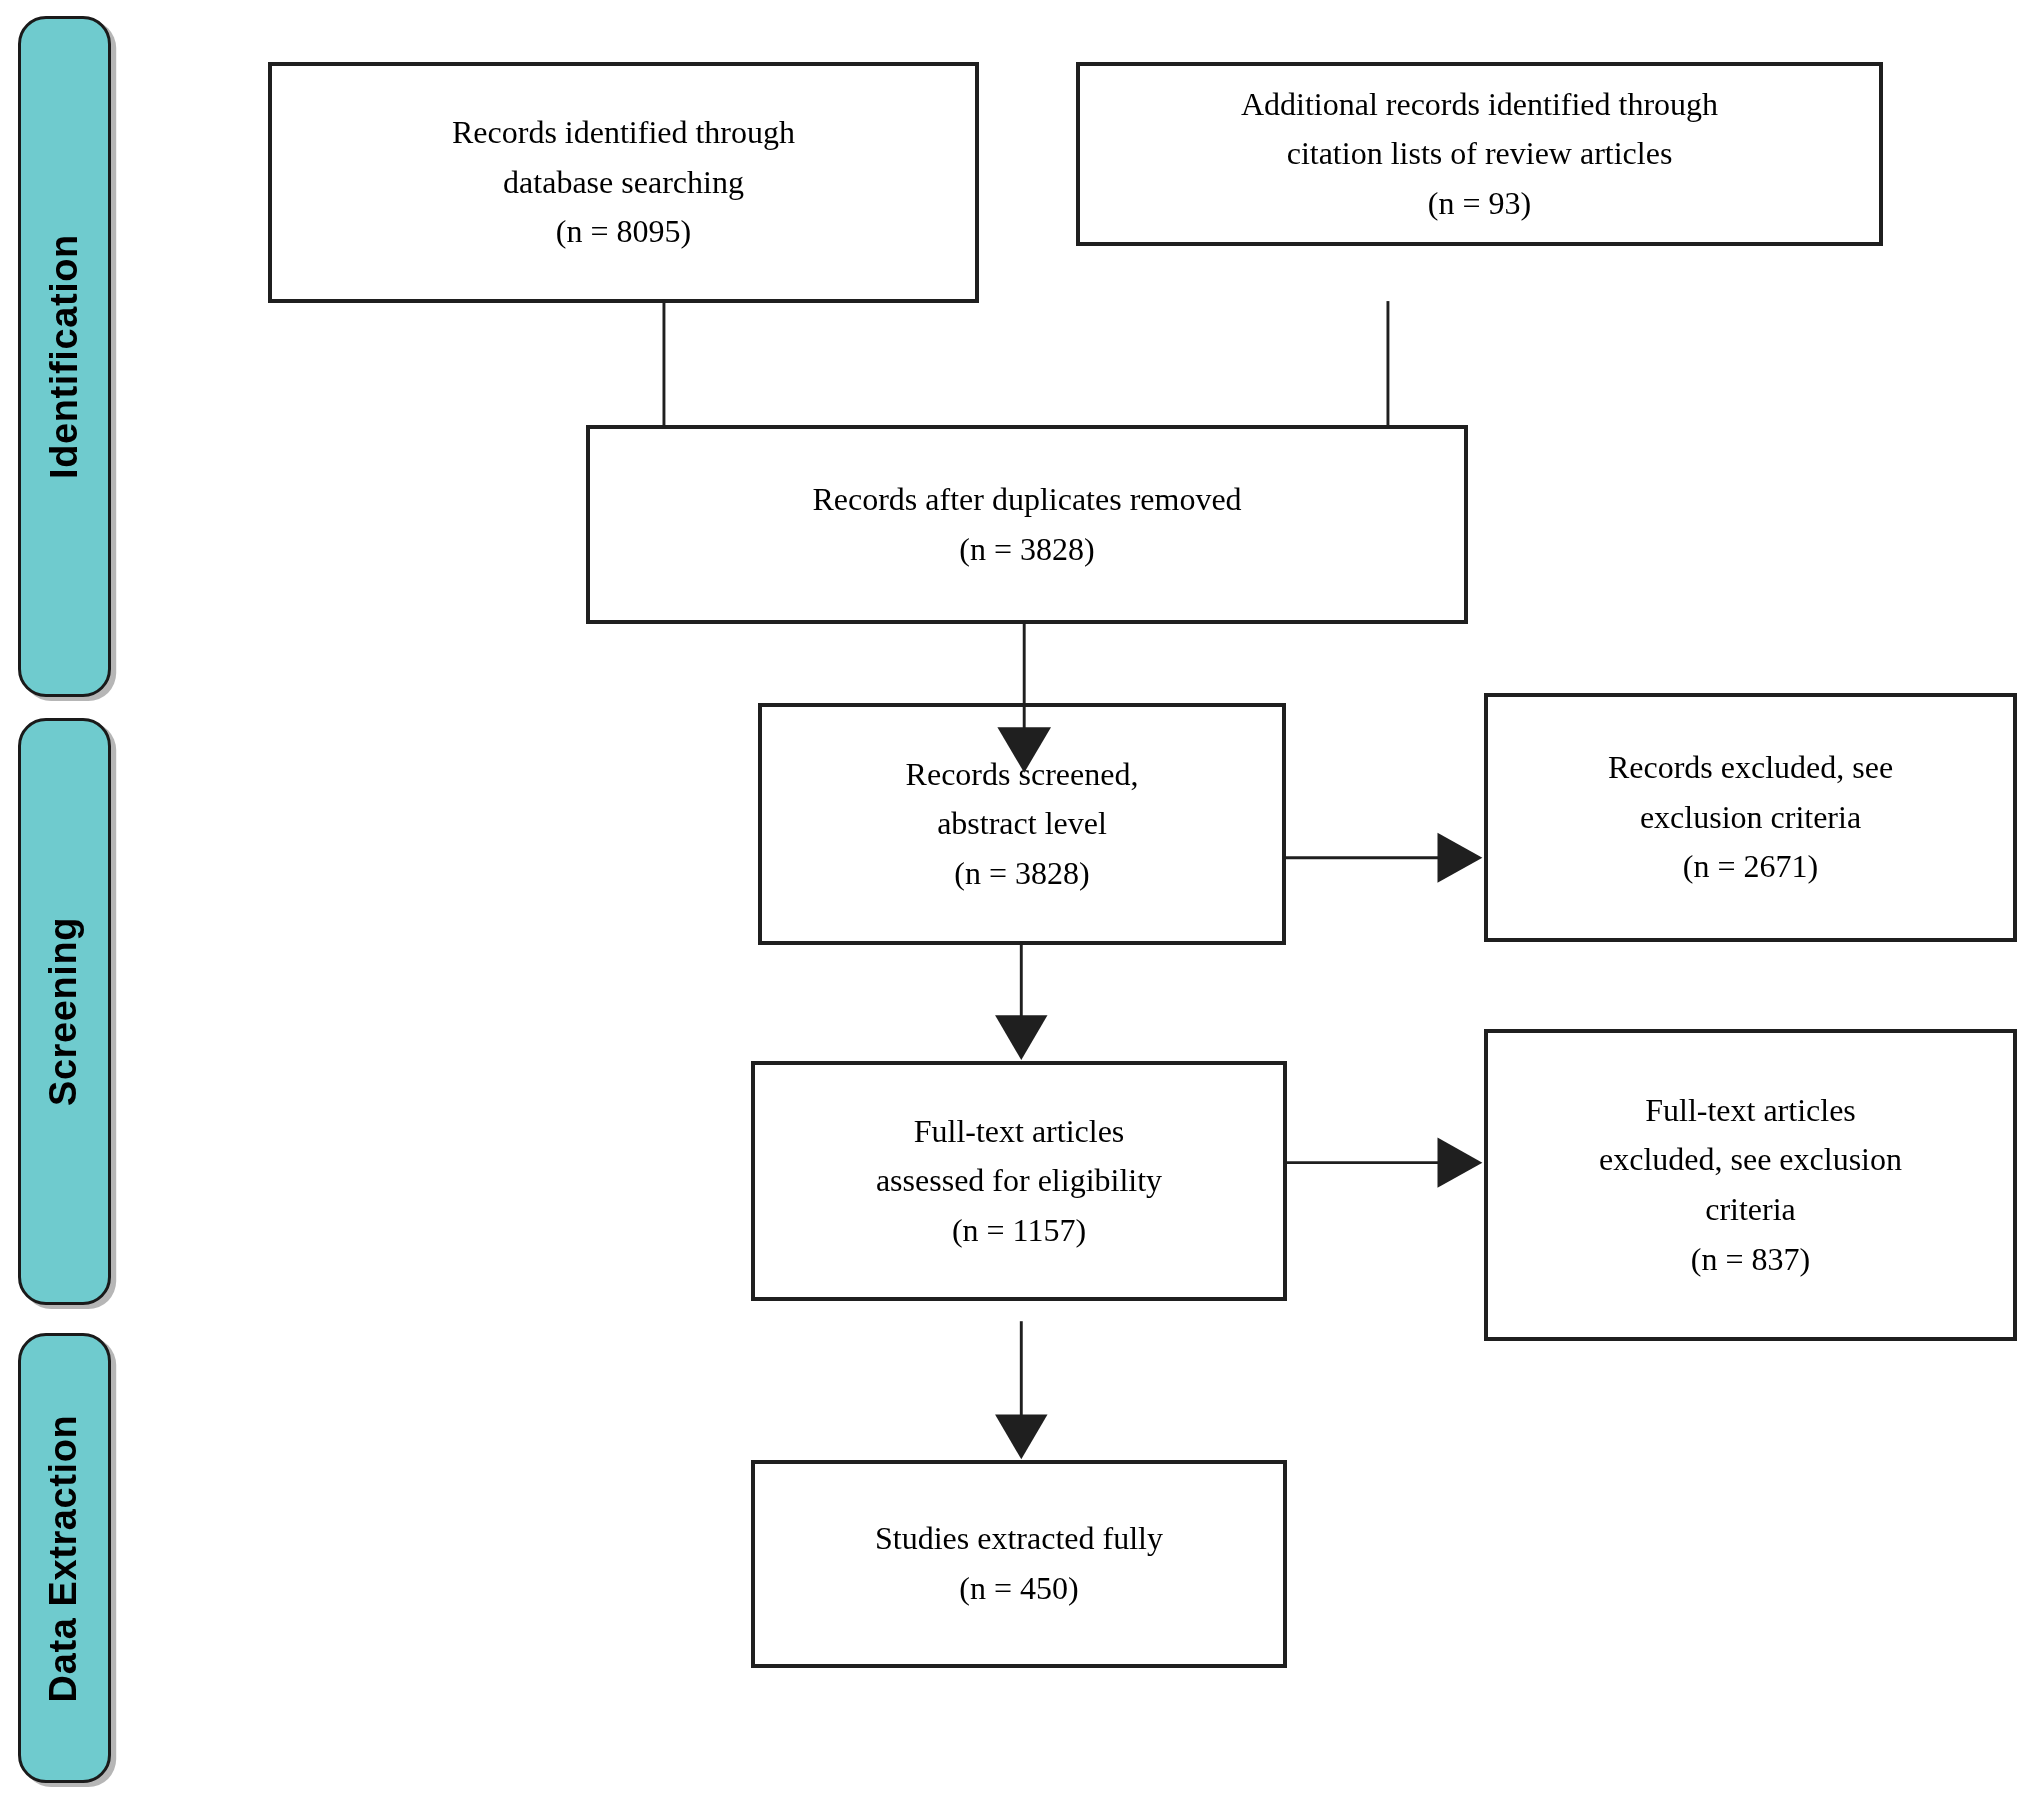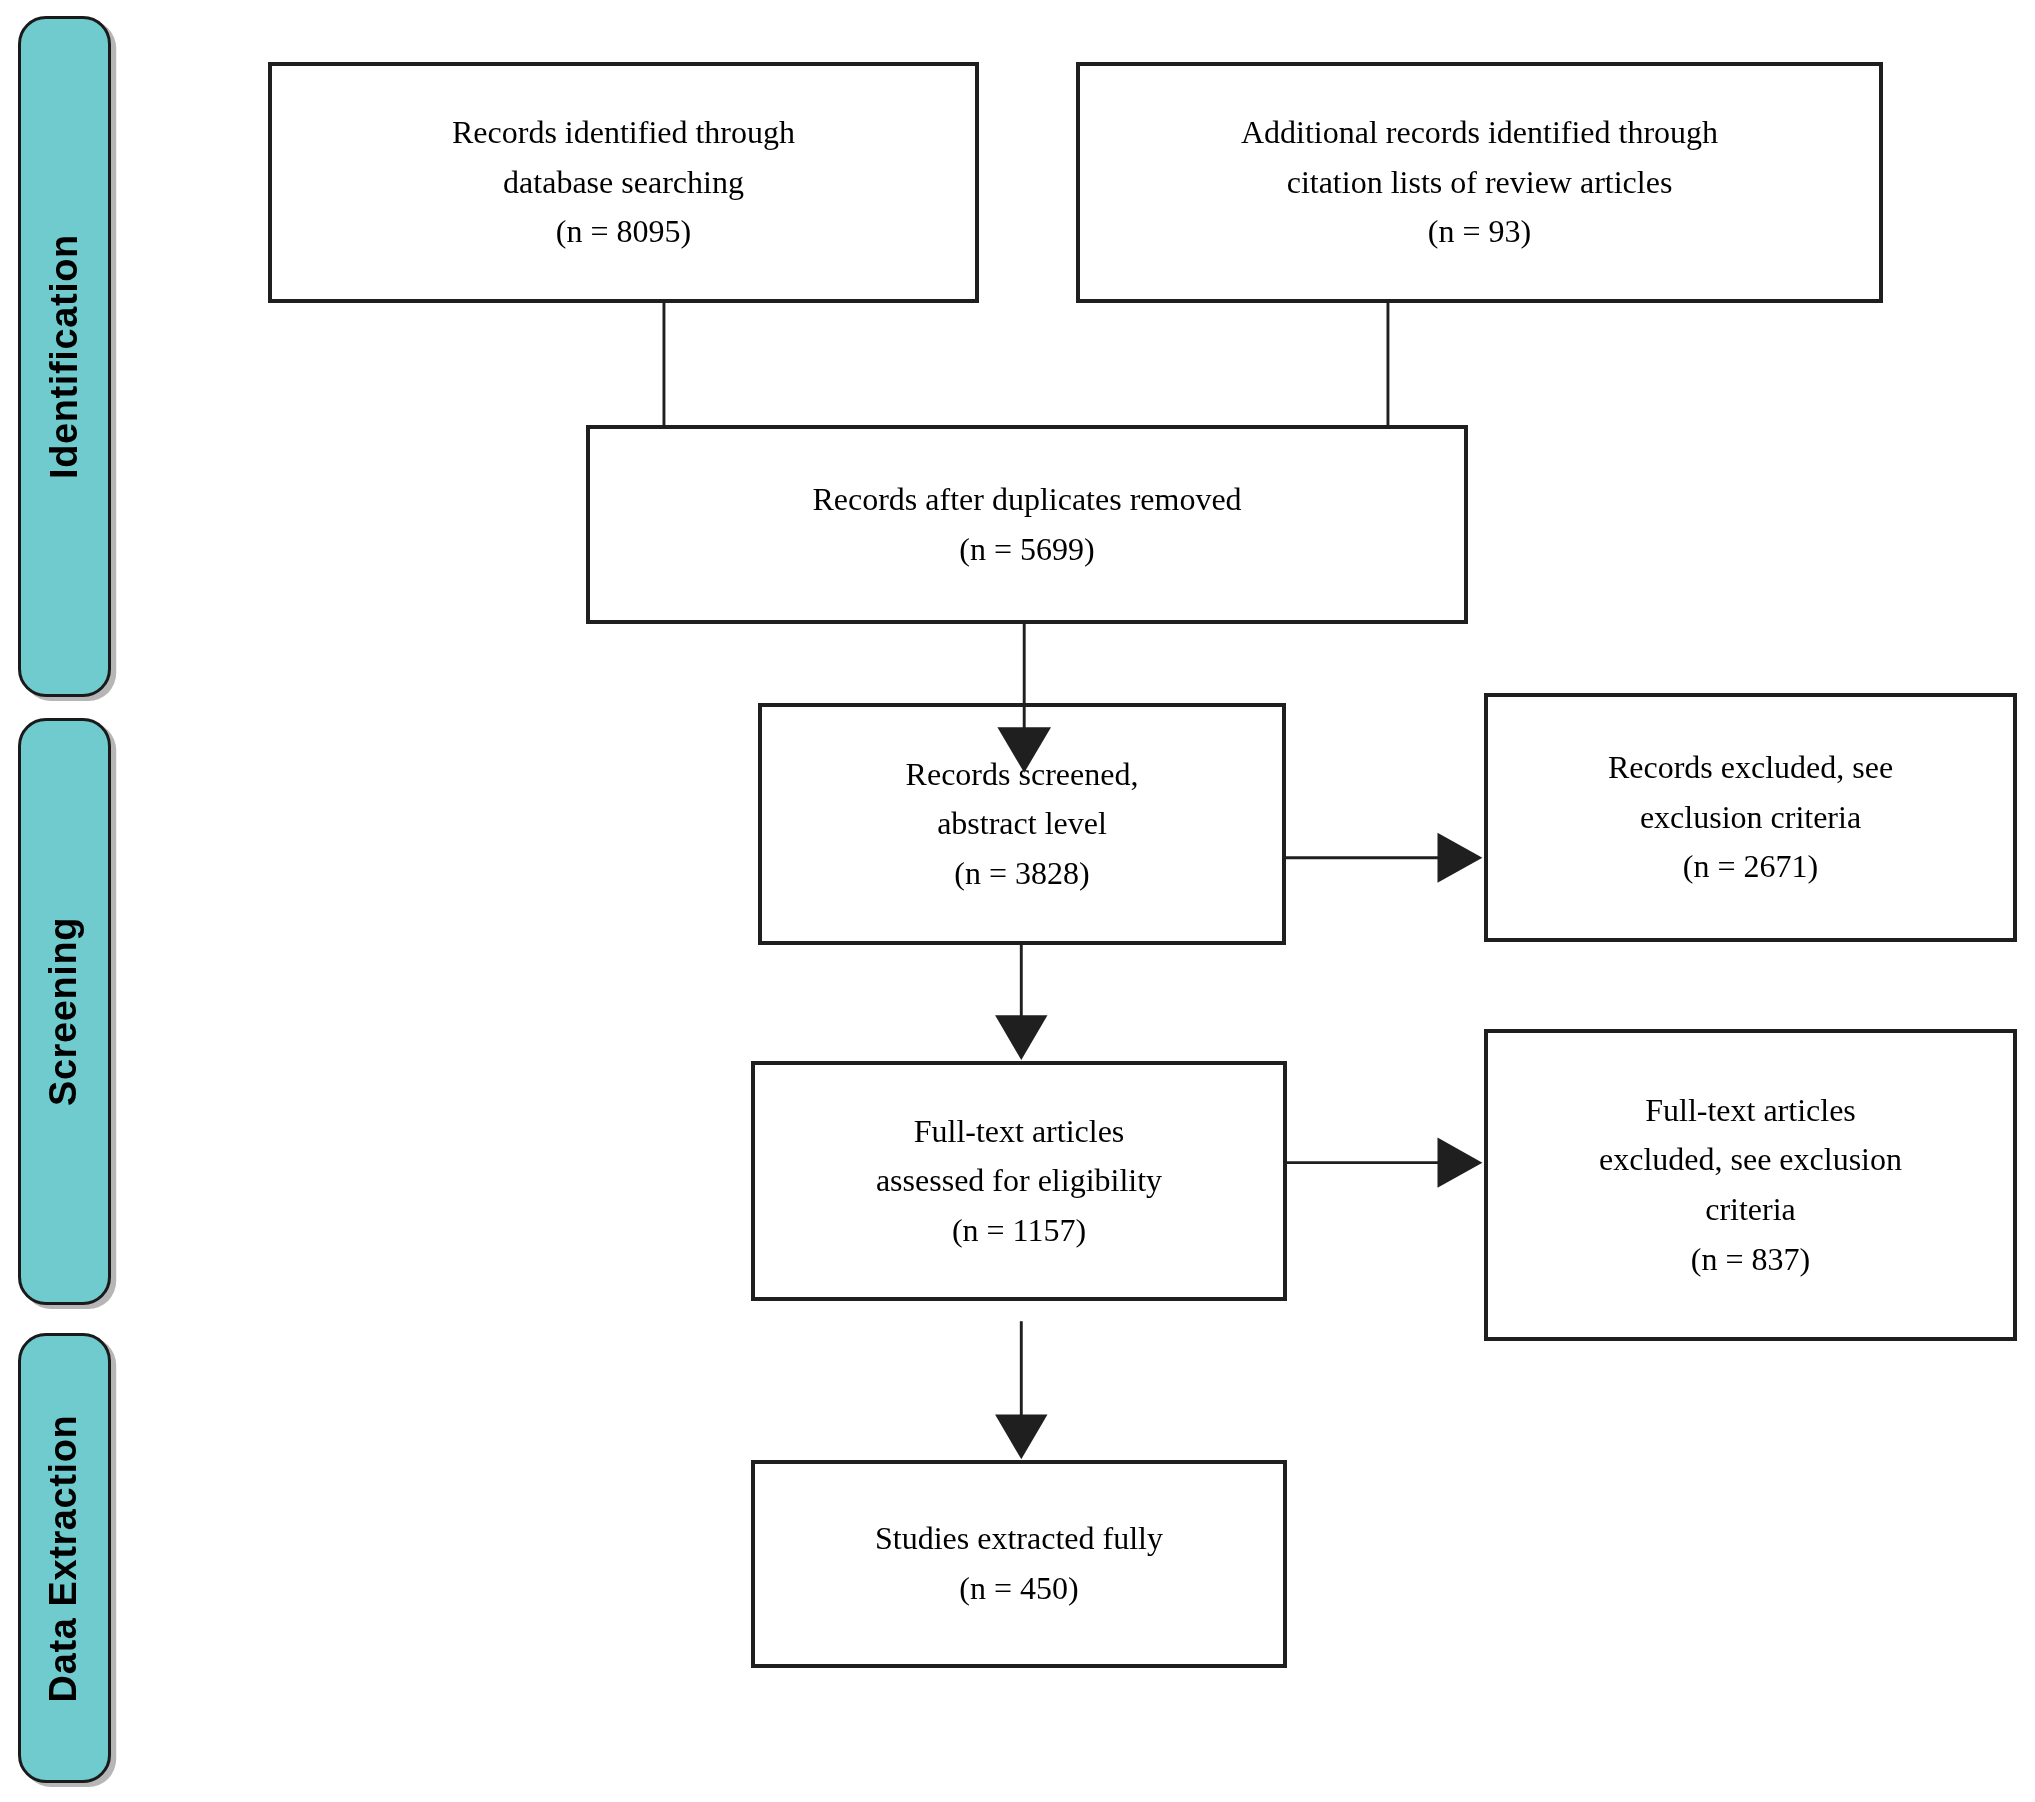--- a/index.html
+++ b/index.html
@@ -49,21 +49,21 @@
     display: flex;
     align-items: center;
     justify-content: center;
     text-align: center;
     white-space: pre-line;
     font-size: 32px;
     line-height: 1.55;
     color: #000000;
   }
   #box-records-identified { left: 268px;  top: 62px;  width: 711px; height: 241px; }
-  #box-additional-records { left: 1076px; top: 62px;  width: 807px; height: 241px; }
+  #box-additional-records { left: 1076px; top: 62px;  width: 807px; height: 184px; }
   #box-after-duplicates   { left: 586px; top: 425px;  width: 882px; height: 199px; }
   #box-records-screened   { left: 758px; top: 703px; width: 528px;  height: 242px; }
   #box-records-excluded   { left: 1484px; top: 693px; width: 533px;  height: 249px; }
   #box-fulltext-assessed  { left: 751px; top: 1061px; width: 536px;  height: 240px; }
   #box-fulltext-excluded  { left: 1484px; top: 1029px; width: 533px;  height: 312px; }
   #box-studies-extracted  { left: 751px; top: 1460px; width: 536px;  height: 208px; }
 
   
   .connectors {
     position: absolute;
@@ -92,21 +92,21 @@
 
   <div class="fbox" id="box-records-identified">Records identified through
 database searching
 (n = 8095)</div>
 
   <div class="fbox" id="box-additional-records">Additional records identified through
 citation lists of review articles
 (n = 93)</div>
 
   <div class="fbox" id="box-after-duplicates">Records after duplicates removed
-(n = 5699)</div>
+(n = 3828)</div>
 
   <div class="fbox" id="box-records-screened">Records screened,
 abstract level
 (n = 3828)</div>
 
   <div class="fbox" id="box-records-excluded">Records excluded, see
 exclusion criteria
 (n = 2671)</div>
 
   <div class="fbox" id="box-fulltext-assessed">Full-text articles

